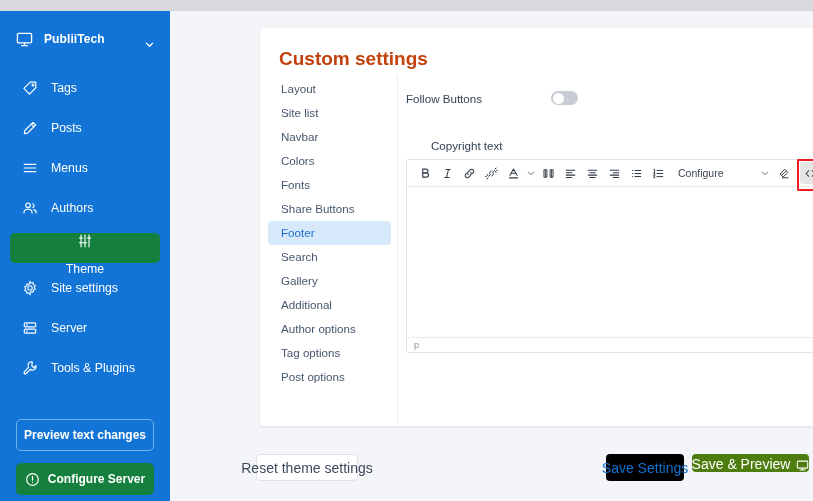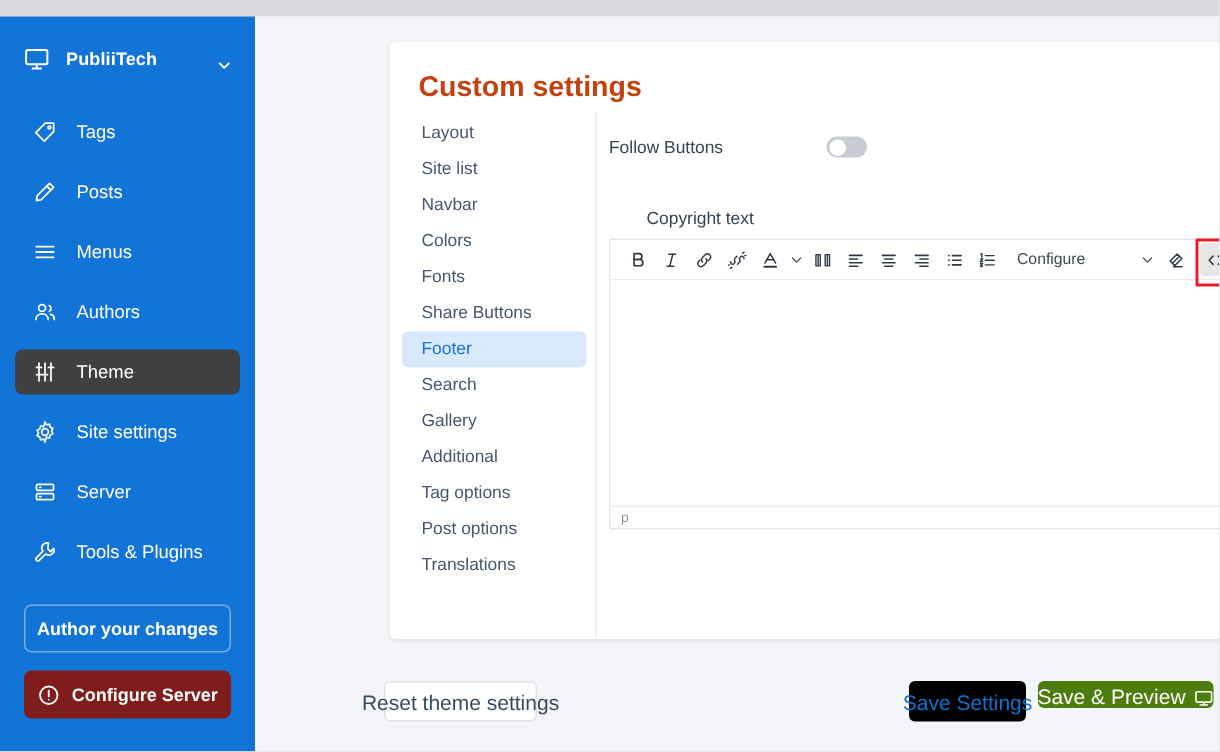--- a/index.html
+++ b/index.html
@@ -59,41 +59,41 @@
     padding: 0 12px;
     border-radius: 5px;
     cursor: pointer;
   }
   .nav-item + .nav-item { margin-top: 10px; }
   .nav-item .ico { width: 16px; height: 16px; flex: 0 0 16px; display:block; }
   .nav-item .lbl {
     color: #ffffff;
     font-size: 12.3px;
   }
-  .nav-item.active { background: #404040; }
+  .nav-item.active { background: #15803d; flex-direction: column; }
   .sidebar-spacer { flex: 1; }
   .sb-btn {
     margin: 0 16px;
     height: 32px;
     border-radius: 5px;
     display: flex; align-items: center; justify-content: center;
     gap: 8px;
     color: #ffffff;
     font-size: 12px;
     font-weight: bold;
     cursor: pointer;
   }
   .sb-btn.outline {
     border: 1px solid #75b1ee;
     background: transparent;
     margin-bottom: 12px;
   }
   .sb-btn.filled {
-    background: #7f1d1d;
-    margin-bottom: 22px;
+    background: #15803d;
+    margin-bottom: 6px;
   }
   .sb-btn .ico { width: 15px; height: 15px; display:block; }
 
   
   .content {
     position: absolute;
     top: 11px; left: 170px;
     width: 643px; height: 490px;
     background: #f4f5f8;
     overflow: hidden;
@@ -423,21 +423,21 @@
           </svg>
         </span>
         <span class="lbl">Tools &amp; Plugins</span>
       </div>
 
     </div>
 
     <div class="sidebar-spacer"></div>
 
     <div class="sb-btn outline">
-      <span>Author your changes</span>
+      <span>Preview text changes</span>
     </div>
 
     <div class="sb-btn filled">
       <span class="ico">
         <svg viewBox="0 0 16 16" width="15" height="15" fill="none" stroke="#ffffff" stroke-width="1.3" stroke-linecap="round">
           <circle cx="8" cy="8" r="6.2"></circle>
           <line x1="8" y1="4.7" x2="8" y2="8.8"></line>
           <circle cx="8" cy="11.1" r="0.62" fill="#ffffff" stroke="none"></circle>
         </svg>
       </span>
@@ -456,23 +456,23 @@
         <div class="settings-item"><span>Layout</span></div>
         <div class="settings-item"><span>Site list</span></div>
         <div class="settings-item"><span>Navbar</span></div>
         <div class="settings-item"><span>Colors</span></div>
         <div class="settings-item"><span>Fonts</span></div>
         <div class="settings-item"><span>Share Buttons</span></div>
         <div class="settings-item active"><span>Footer</span></div>
         <div class="settings-item"><span>Search</span></div>
         <div class="settings-item"><span>Gallery</span></div>
         <div class="settings-item"><span>Additional</span></div>
+        <div class="settings-item"><span>Author options</span></div>
         <div class="settings-item"><span>Tag options</span></div>
         <div class="settings-item"><span>Post options</span></div>
-        <div class="settings-item"><span>Translations</span></div>
       </div>
 
       <div class="settings-sep"></div>
 
       <div class="pane">
 
         <div class="row-toggle">
           <span class="row-label">Follow Buttons</span>
           <span class="toggle">
             <span class="knob"></span>

